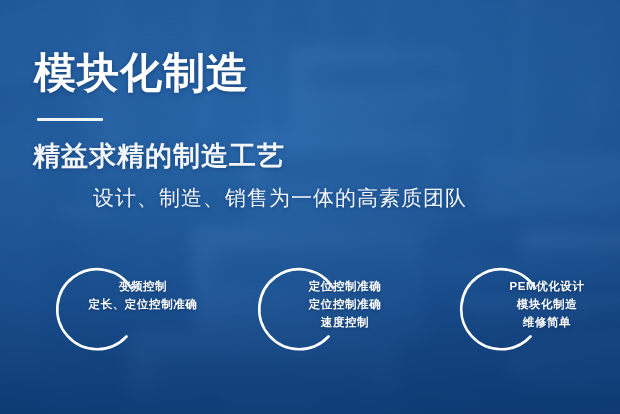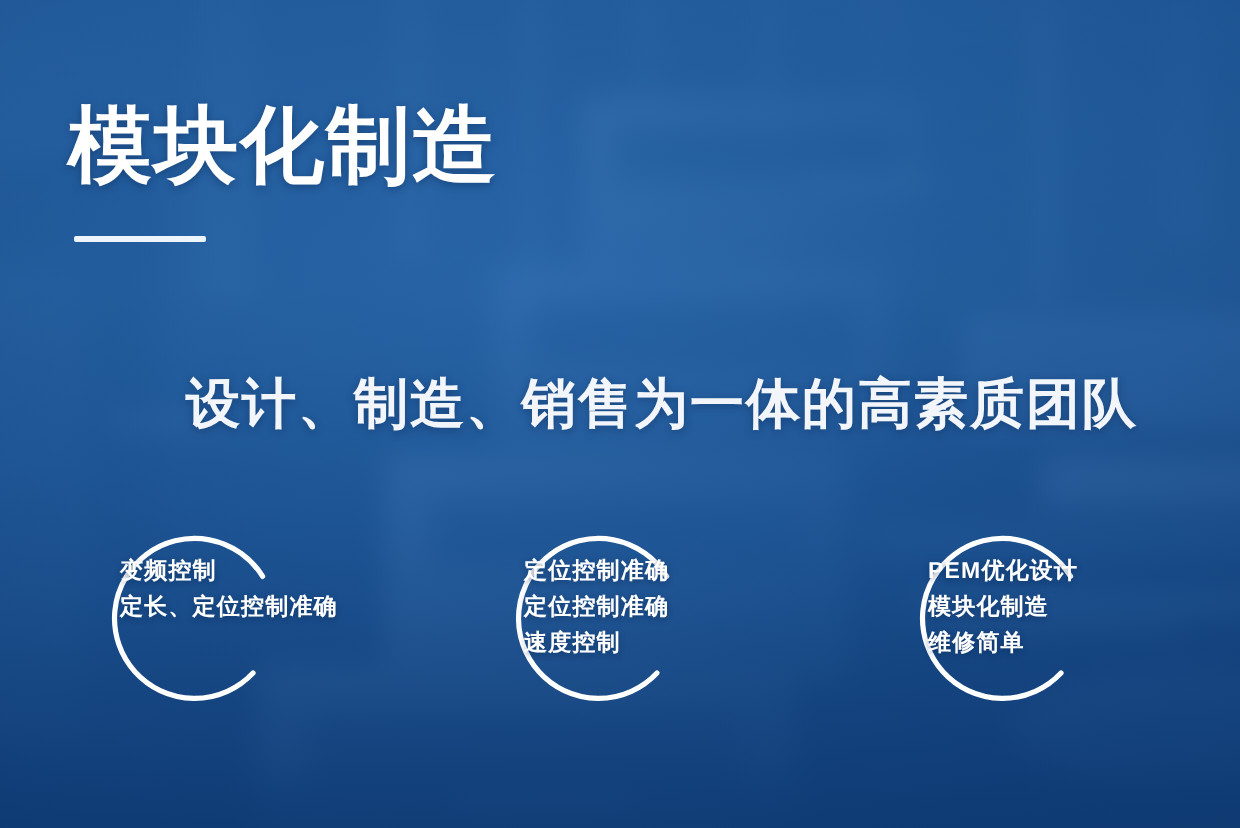--- a/index.html
+++ b/index.html
@@ -86,22 +86,22 @@
     color: #f2f6fb;
     letter-spacing: 1px;
     white-space: nowrap;
     text-shadow: 0 1px 4px rgba(4,30,70,0.38);
   }
 
   .sub-line-2 {
     position: absolute;
     left: 93px;
     top: 184px;
-    font-size: 27px;
-    font-weight: 700;
+    font-size: 21px;
+    font-weight: 400;
     color: #f2f6fb;
     letter-spacing: 1px;
     white-space: nowrap;
     text-shadow: 0 1px 4px rgba(4,30,70,0.38);
   }
 
   
   .features {
     position: absolute;
     left: 0;
@@ -128,20 +128,21 @@
     height: 96px;
     pointer-events: none;
   }
   .arc svg { display: block; width: 96px; height: 96px; }
 
   .feature-text {
     position: absolute;
     left: 34px;
     top: 25px;
     width: 166px;
+    text-align: center;
     color: #ffffff;
     font-size: 11.5px;
     font-weight: 700;
     line-height: 18px;
     letter-spacing: 0.6px;
     text-shadow: 0 1px 3px rgba(5,32,72,0.45);
   }
   .feature-text div { white-space: nowrap; }
 </style>
 </head>
@@ -215,20 +216,21 @@
 
   <div class="bg-overlay"></div>
   <div class="bg-vignette"></div>
 
   <div class="content">
 
     <div class="headline">模块化制造</div>
 
     <div class="rule"></div>
 
+    <div class="sub-line-1">精益求精的制造工艺</div>
 
     <div class="sub-line-2">设计、制造、销售为一体的高素质团队</div>
 
     <div class="features">
 
       <div class="feature feature-1">
         <span class="arc">
           <svg viewBox="0 0 96 96" xmlns="http://www.w3.org/2000/svg">
             <path d="M 76.5 76.5 A 40 40 0 1 1 81.3 28.2" fill="none" stroke="#ffffff" stroke-width="2.6" stroke-linecap="round"></path>
           </svg>

